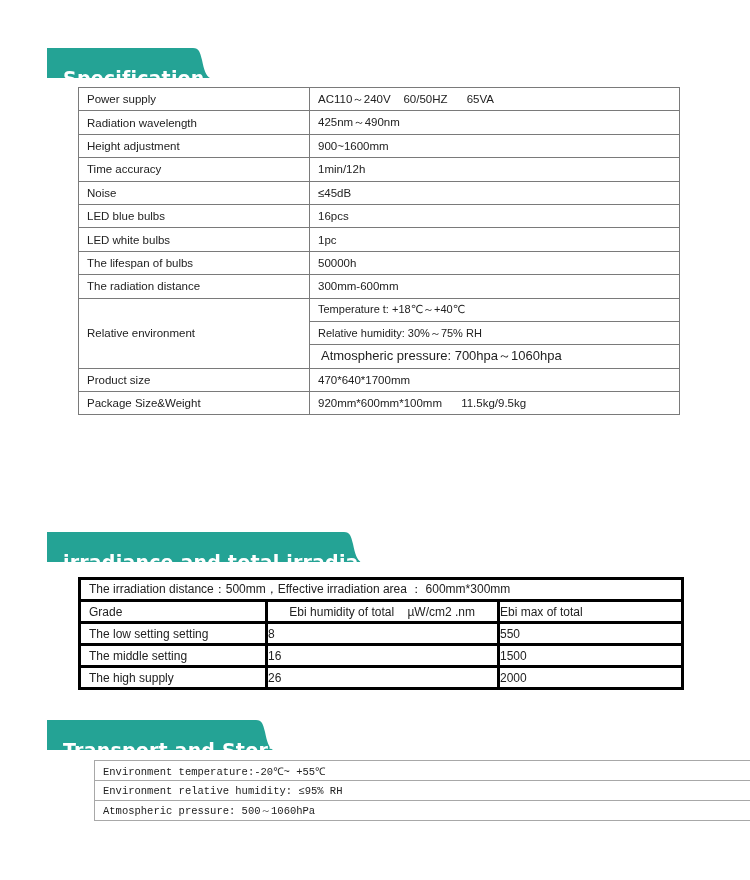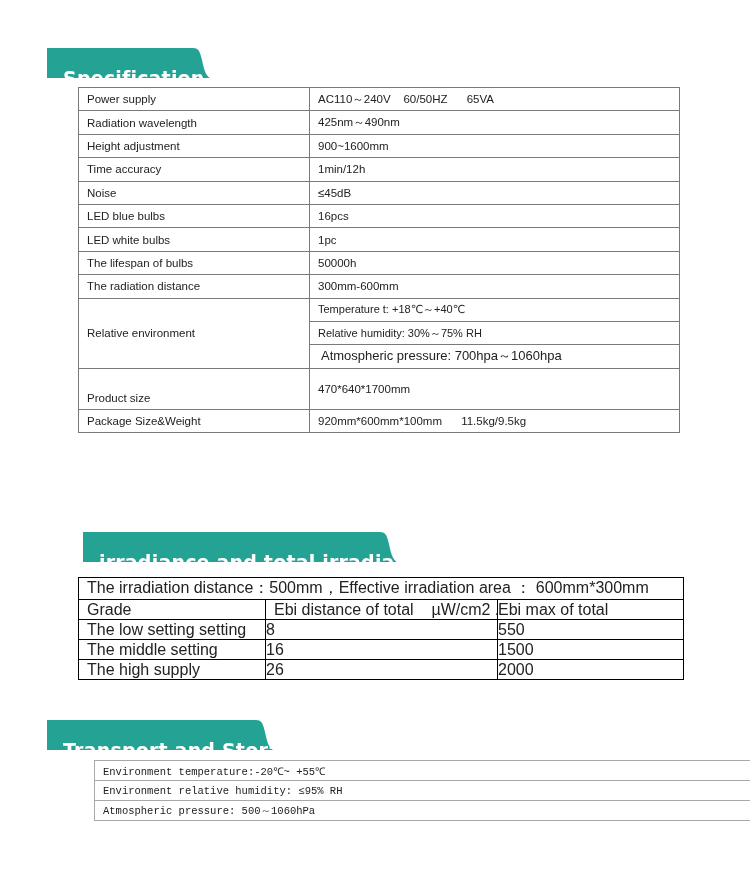--- a/index.html
+++ b/index.html
@@ -10,21 +10,21 @@
   .banner-text { position: absolute; left: 16px; top: 15px; line-height: 30px;
                  color: #ffffff; font-size: 19px; font-weight: bold; white-space: nowrap;
                  font-family: "DejaVu Sans", sans-serif; letter-spacing: 0.2px; }
   table { position: absolute; border-collapse: collapse; table-layout: fixed; }
   td { padding: 0 0 0 8px; font-size: 11.5px; color: #222; white-space: nowrap; overflow: hidden; }
   table.spec { left: 78px; top: 87px; width: 602px; }
   table.spec td { border: 1.5px solid #7a7a7a; height: 22.4px; }
   table.spec td.sub { font-size: 11px; }
   table.spec td.sub-small { font-size: 13px; padding-left: 11px; }
   table.irr { left: 78px; top: 577px; width: 606px; }
-  table.irr td { border: 1px solid #000000; height: 19px; font-size: 16px; }
+  table.irr td { border: 3px solid #000000; height: 19px; font-size: 12px; }
   table.irr td.c { text-align: left; padding-left: 0; }
   table.irr td.r { text-align: right; padding-right: 22px; }
   table.ts { left: 94px; top: 760px; width: 664px; font-family: Liberation Mono, monospace; }
   table.ts td { border: 1.5px solid #a8a8a8; height: 19px; font-size: 10.5px; }
 </style>
 </head>
 <body>
 
 <div class="banner" style="top:48px; width:165px;">
   <svg width="165" height="30" viewBox="0 0 165 30">
@@ -79,50 +79,50 @@
       <td rowspan="3">Relative environment</td>
       <td class="sub">Temperature t: +18℃～+40℃</td>
     </tr>
     <tr>
         <td class="sub">Relative humidity: 30%～75% RH</td>
       </tr>
     <tr>
         <td class="sub-small">Atmospheric pressure: 700hpa～1060hpa</td>
       </tr>
     <tr>
-        <td style="padding-top:18px">Product size</td>
+        <td style="padding-top:0">Product size</td>
         <td>470*640*1700mm</td>
       </tr>
     <tr>
         <td>Package Size&amp;Weight</td>
         <td style="white-space:pre">920mm*600mm*100mm      11.5kg/9.5kg</td>
       </tr>
   </tbody>
 </table>
 
-<div class="banner" style="top:532px; width:316px;margin-left:36px;">
+<div class="banner" style="top:532px; width:316px;">
   <svg width="316" height="30" viewBox="0 0 316 30">
     <path d="M0 0 H297 C303 0 304 4 306 12 C308 22 310 28 314 30 H0 Z" fill="#24a395"></path>
   </svg>
   <span class="banner-text">irradiance and total irradiance</span>
 </div>
 
 <table class="irr">
   <colgroup>
       <col style="width:187px">
       <col style="width:232px">
       <col>
     </colgroup>
   <tbody>
     <tr>
       <td colspan="3">The irradiation distance：500mm，Effective irradiation area ： 600mm*300mm</td>
     </tr>
     <tr>
       <td>Grade</td>
-      <td class="r" style="white-space:pre">Ebi distance of total    µW/cm2 .nm</td>
+      <td class="r" style="white-space:pre">Ebi humidity of total    µW/cm2 .nm</td>
       <td class="c">Ebi max of total</td>
     </tr>
     <tr>
       <td>The low setting setting</td>
       <td class="c">8</td>
       <td class="c">550</td>
     </tr>
     <tr>
       <td>The middle setting</td>
       <td class="c">16</td>

